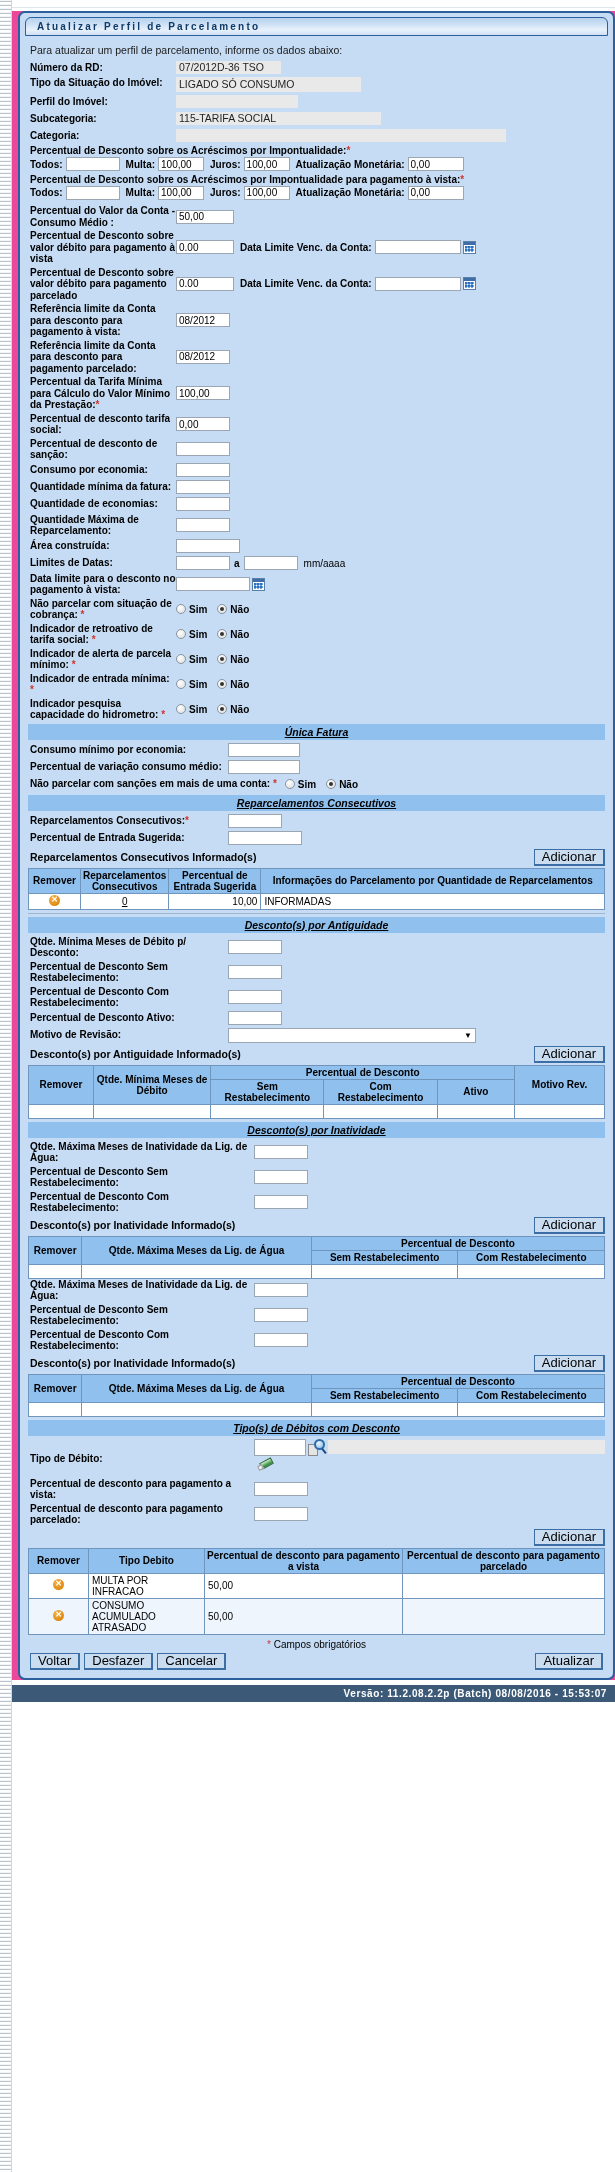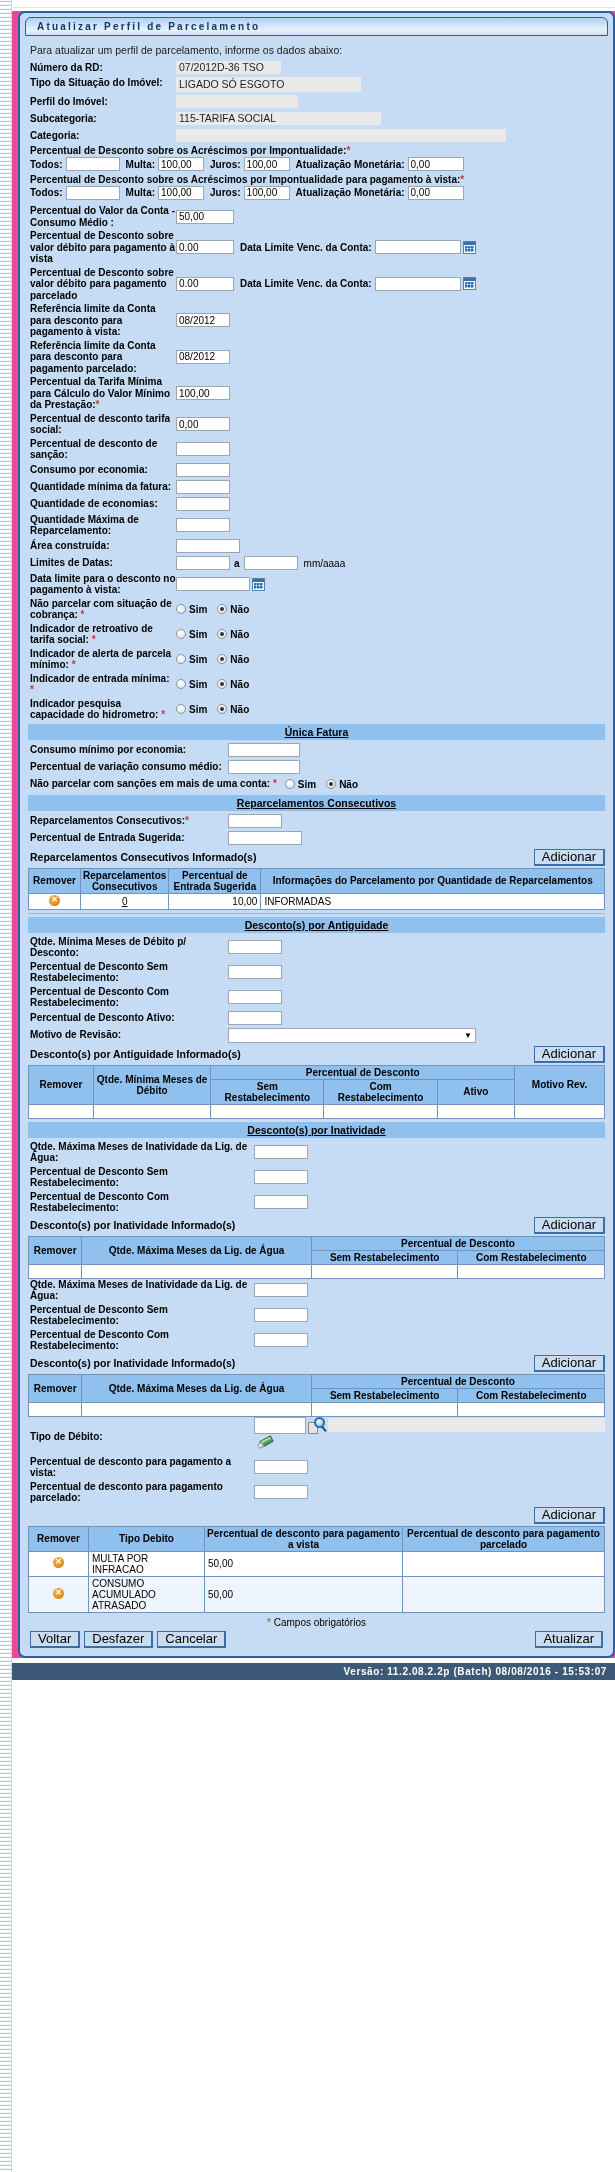--- a/index.html
+++ b/index.html
@@ -124,20 +124,21 @@
   }
   .sectitle {
     background: #8fc0ee;
     text-align: center;
     font-size: 10.5px;
     font-weight: bold;
     color: #000;
     text-decoration: underline;
     padding: 2px 0;
     margin: 3px 0 3px 0;
+    font-style: italic;
   }
   .hr-sep {
     border-top: 1px solid #9fb6cf;
     margin: 3px 0;
   }
   
   .cal-ico {
     width: 13px; height: 13px;
     margin-left: 2px;
     display: inline-block;
@@ -319,21 +320,21 @@
   <div class="body-area">
 
     <div class="intro">Para atualizar um perfil de parcelamento, informe os dados abaixo:</div>
 
     <div class="row">
       <div class="lbl w-lbl-1">Número da RD:</div>
       <div class="disp" style="width:105px">07/2012D-36 TSO</div>
     </div>
     <div class="row top">
       <div class="lbl w-lbl-1">Tipo da Situação do Imóvel:</div>
-      <div class="disp" style="width:185px;height:15px;line-height:15px">LIGADO SÓ ESGOTO</div>
+      <div class="disp" style="width:185px;height:15px;line-height:15px">LIGADO SÓ CONSUMO</div>
     </div>
     <div class="row">
       <div class="lbl w-lbl-1">Perfil do Imóvel:</div>
       <div class="disp" style="width:122px"></div>
     </div>
     <div class="row">
       <div class="lbl w-lbl-1">Subcategoria:</div>
       <div class="disp" style="width:205px">115-TARIFA SOCIAL</div>
     </div>
     <div class="row">
@@ -675,20 +676,21 @@
       <tbody>
         <tr>
           <td></td>
           <td></td>
           <td></td>
           <td></td>
         </tr>
       </tbody>
     </table>
 
+    <div class="sectitle">Tipo(s) de Débitos com Desconto</div>
     <div class="tipo-wrap">
       <div class="lbl" style="flex:0 0 226px;padding-top:14px">Tipo de Débito:</div>
       <div style="flex:1">
         <div style="display:flex;align-items:center">
           <input class="inp" style="width: 52px; height: 17px;" value="">
           <span class="search-ico">
             <span class="pg"></span>
                 <span class="lens"></span>
                 <span class="hdl"></span>
           </span>

